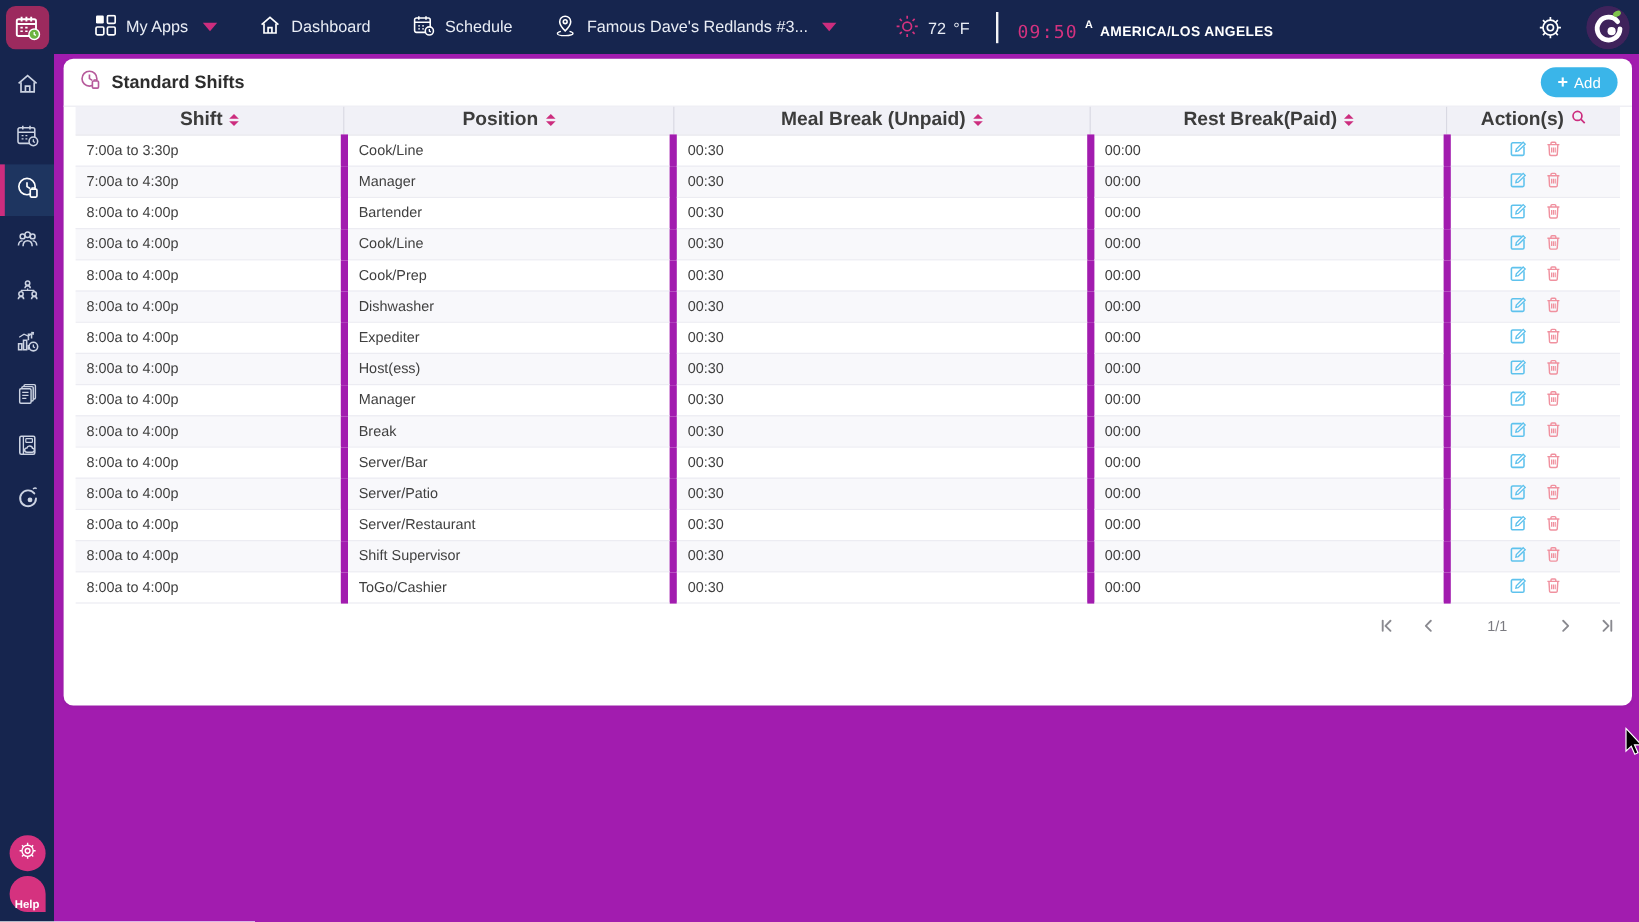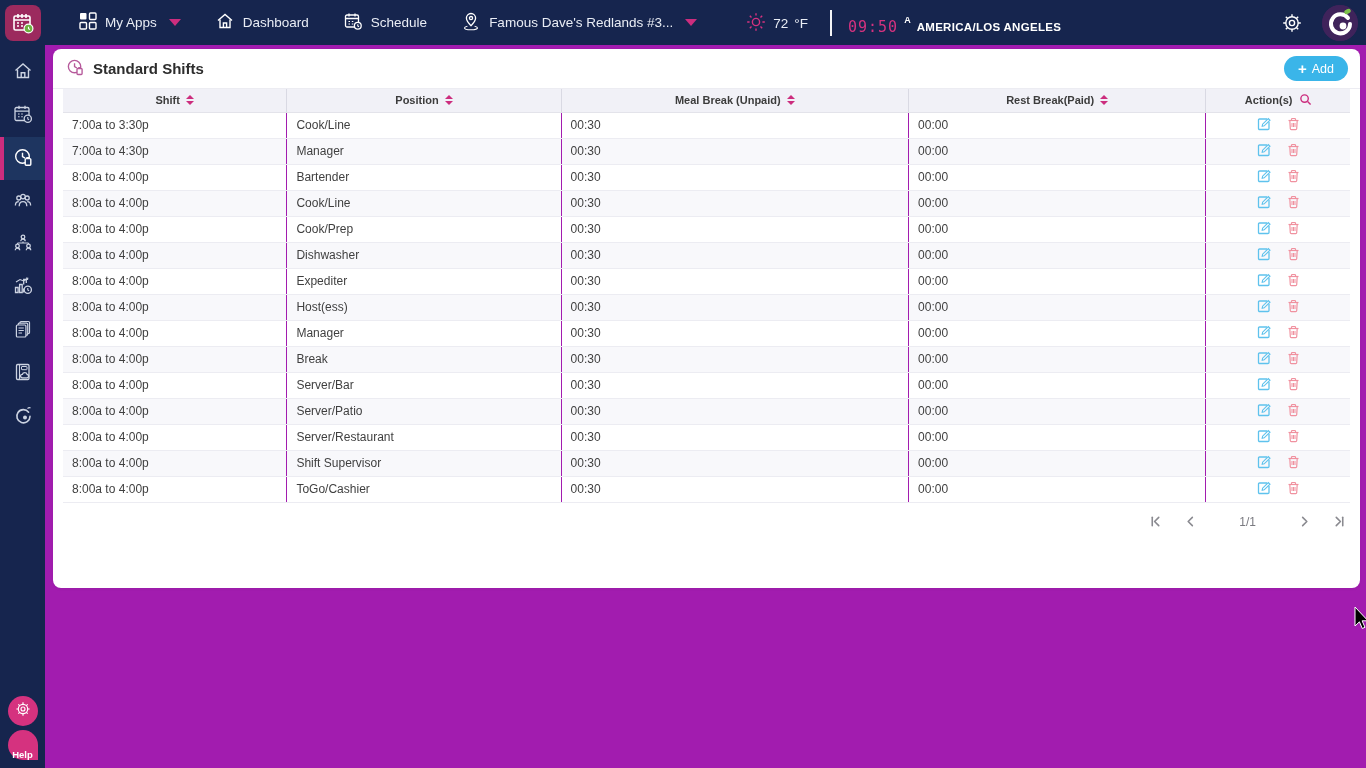--- a/index.html
+++ b/index.html
@@ -36,29 +36,29 @@
   
   .content { flex:1; background:#a21caf; padding:4px 6px 0 8px; }
   .card { background:#ffffff; border-radius:8px; height:539px; box-shadow:0 1px 3px rgba(40,40,80,.07); display:flex; flex-direction:column; }
   .card-header { height:40px; display:flex; align-items:center; padding:0 12px; border-bottom:1px solid #ececf2; }
   .page-title { font-size:15px; font-weight:bold; color:#2d2d2d; margin-left:8px; }
   .add-btn { margin-left:auto; background:#3ab5e9; color:#fff; border:none; border-radius:14px; height:25px; padding:0 14px; font-size:12.5px; font-family:inherit; display:flex; align-items:center; gap:5px; cursor:pointer; }
   .add-plus { font-size:15px; font-weight:bold; line-height:1; }
   .desc { font-size:13px; color:#4f4f4f; margin:15px 12px 11px 12px; }
 
   table { width:calc(100% - 20px); margin:0 10px; border-collapse:collapse; table-layout:fixed; }
-  thead th { background:#f1f1f7; height:23px; font-size:11px; font-weight:bold; color:#3c3c3c; text-align:center; border-bottom:1px solid #e3e3ea; cursor:pointer; }
+  thead th { background:#f1f1f7; height:23px; font-size:16px; font-weight:bold; color:#3c3c3c; text-align:center; border-bottom:1px solid #e3e3ea; cursor:pointer; }
   thead th + th { border-left:1px solid #d9d9e3; }
   .th-inner { display:inline-flex; align-items:center; gap:6px; }
   .sort { display:inline-flex; flex-direction:column; gap:2px; }
   .sort i { display:block; width:0; height:0; border-left:4px solid transparent; border-right:4px solid transparent; }
   .sort .up { border-bottom:4px solid #cc2d7e; }
   .sort .down { border-top:4px solid #cc2d7e; }
   tbody td { height:26px; font-size:12px; color:#3f3f3f; padding:0 9px; border-bottom:1px solid #ececf2; background:#fff; }
-  tbody td + td { border-left:1px solid #a21caf; }
+  tbody td + td { border-left:6px solid #a21caf; }
   tbody tr:nth-child(even) td { background:#f8f8fb; }
   .action-cell { text-align:center; }
   .action-wrap { display:inline-flex; align-items:center; gap:16px; }
   .icon-btn { cursor:pointer; display:inline-flex; }
 
   .pagination { display:flex; align-items:center; justify-content:flex-end; gap:22px; margin:12px 14px 0 0; }
   .pg-btn { cursor:pointer; display:inline-flex; }
   .pg-label { font-size:12px; color:#7a7a80; margin:0 20px; }
 
   .cursor-arrow { position:absolute; left:1354px; top:606px; pointer-events:none; }

